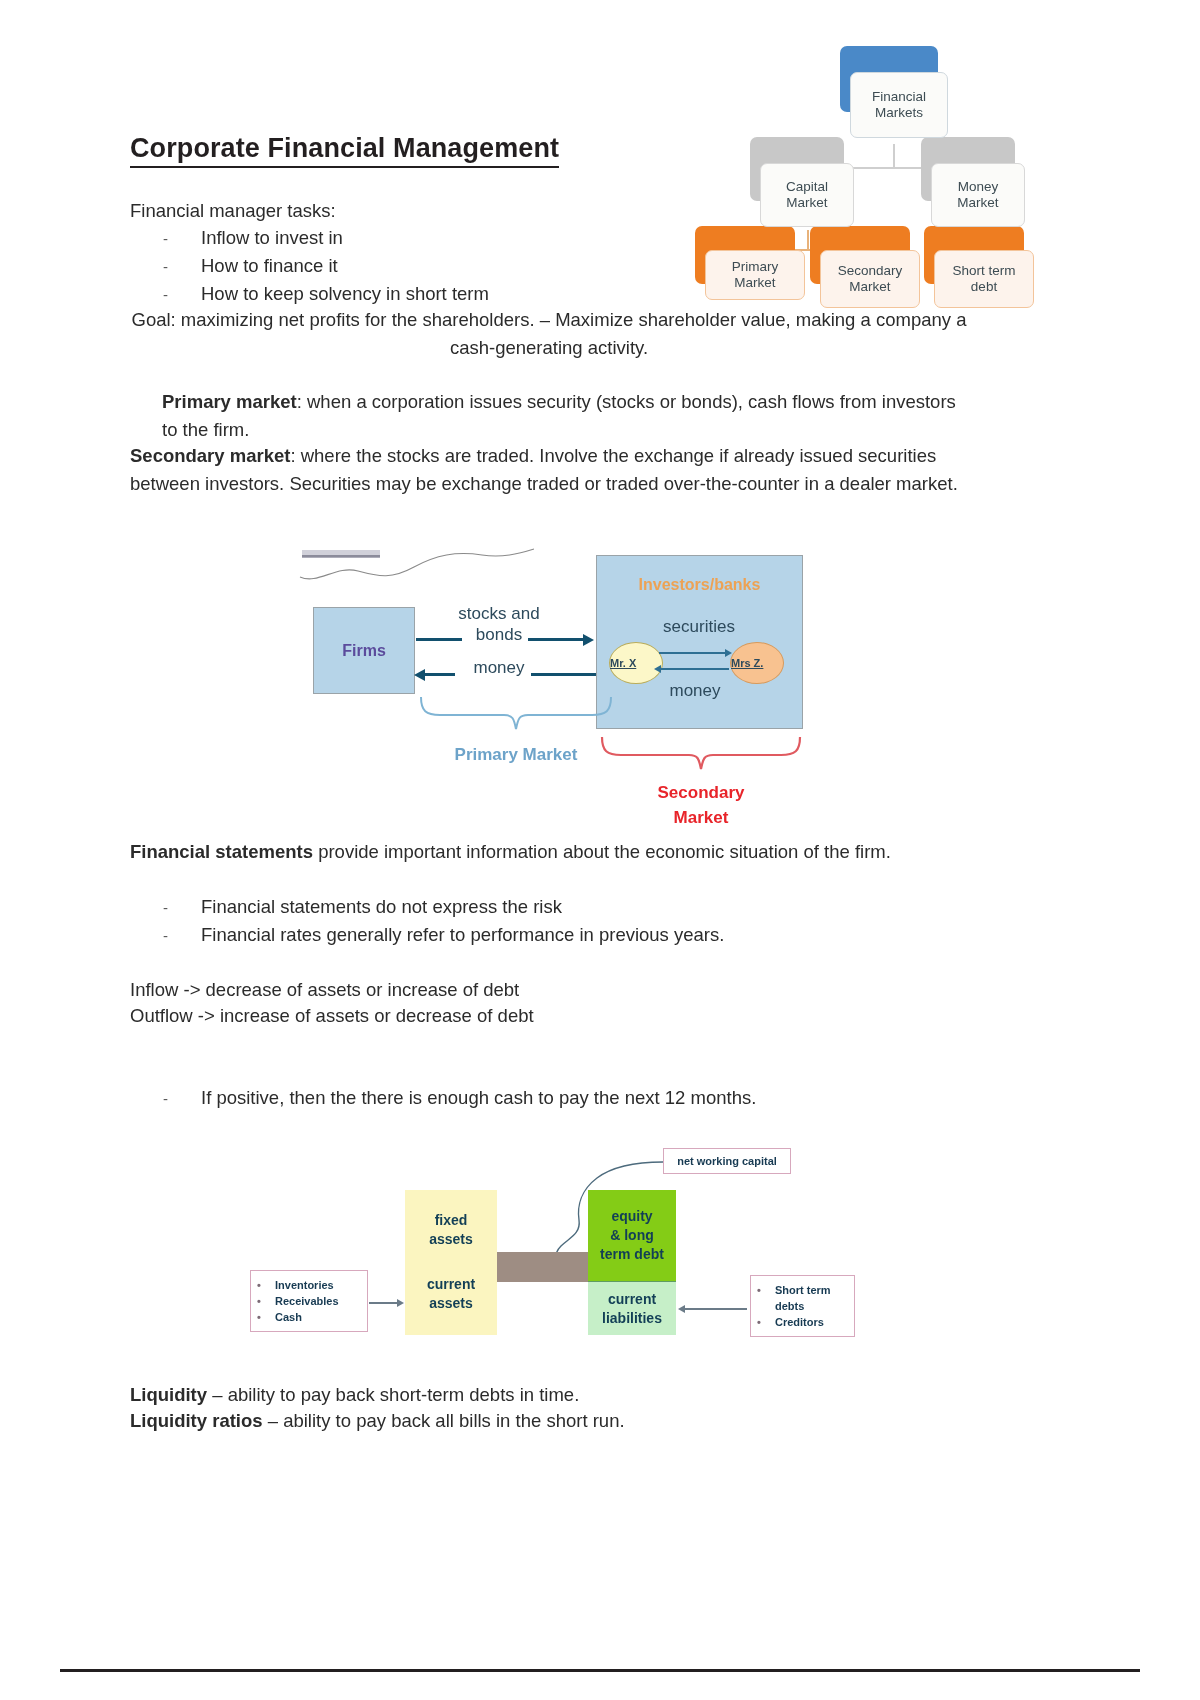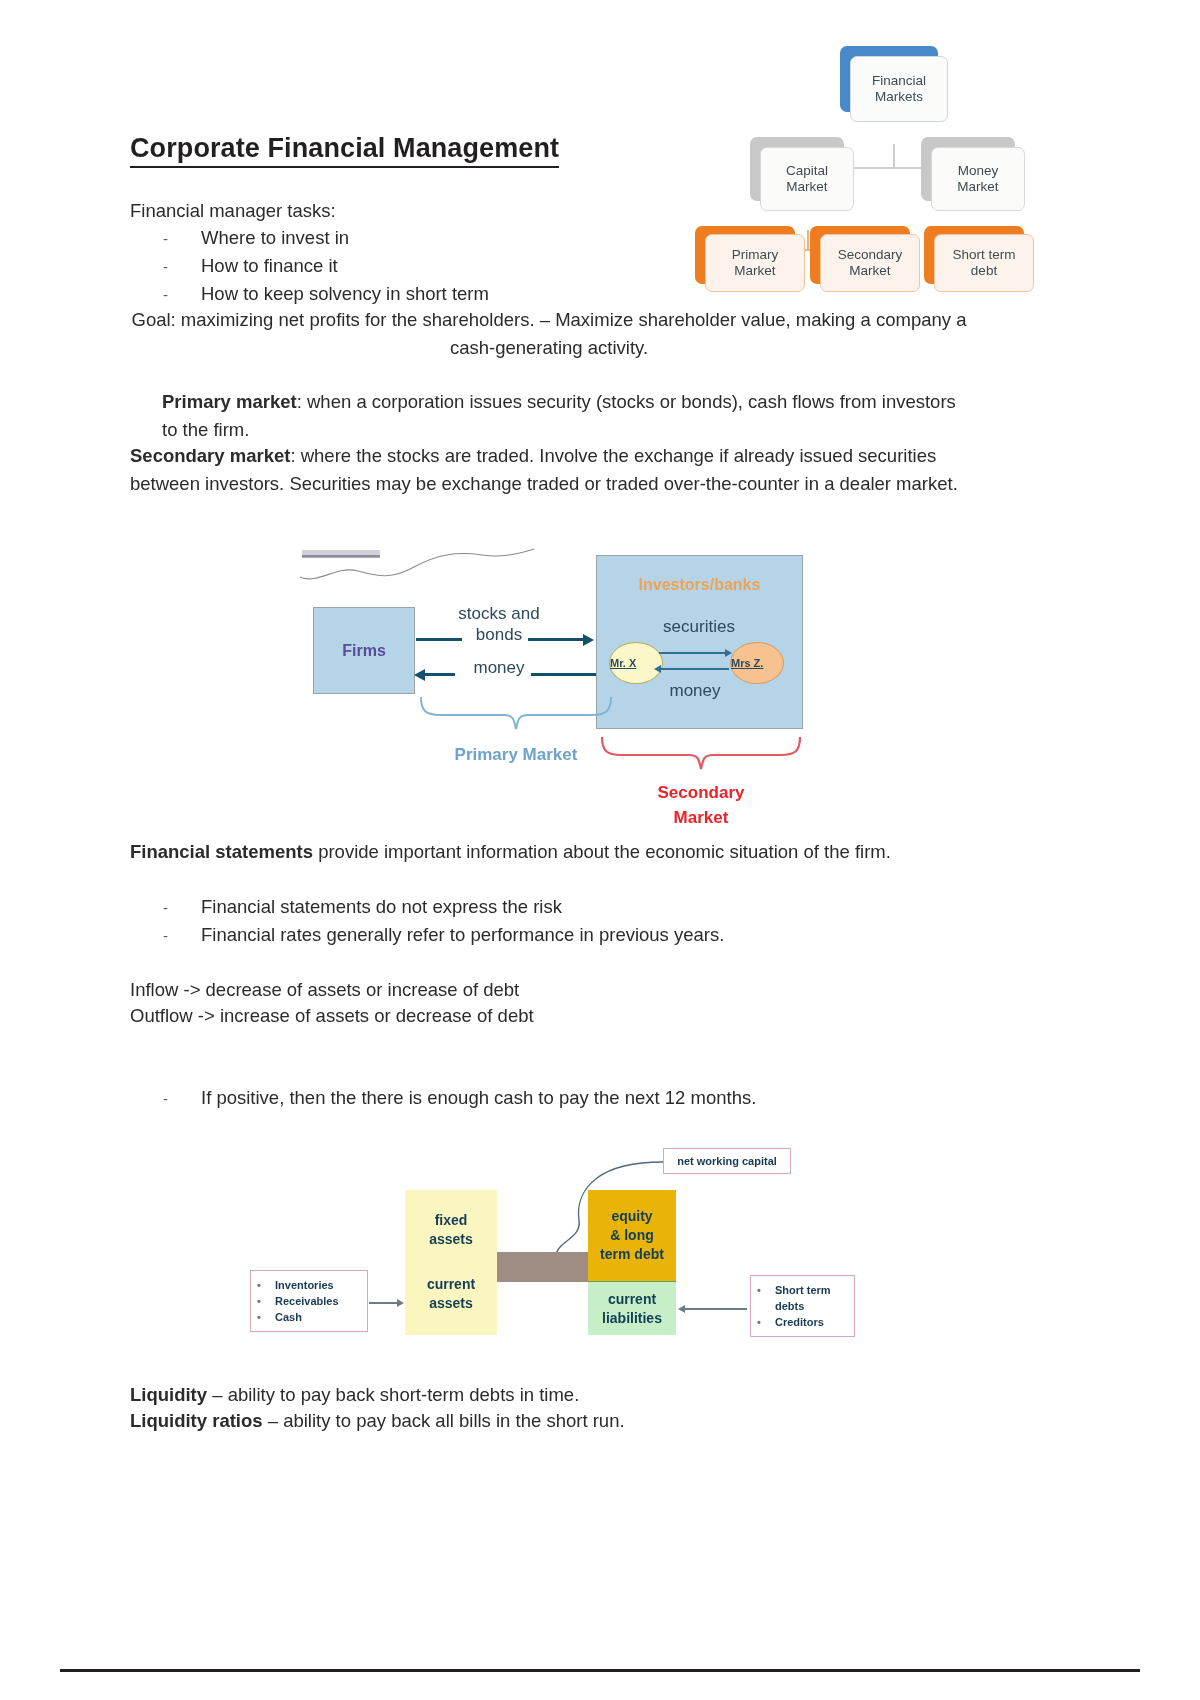--- a/index.html
+++ b/index.html
@@ -76,20 +76,21 @@
     border-radius: 7px;
     background: #fbfbf9;
     display: flex;
     align-items: center;
     justify-content: center;
     text-align: center;
     font-size: 13.5px;
     line-height: 16px;
     color: #3d4c53;
     z-index: 3;
+    margin-top: 16px;
   }
   .ob-shadow {                  
     position: absolute;
     border-radius: 7px;
     z-index: 1;
   }
   .ob.blue   { border: 1.6px solid #cfd8de; }
   .ob.gray   { border: 1.6px solid #d8d8d8; }
   .ob.orange { border: 1.4px solid #f3c49a; background:#fdf3ec; }
 
@@ -189,21 +190,21 @@
     display: flex; flex-direction: column;
     align-items: center; justify-content: center;
     font-size: 14px; font-weight: bold;
     color: #123f56; line-height: 19px; text-align: center;
   }
   #fixed-assets    { left: 160px; top: 50px; width: 92px; height: 80px;
                      background: #fbf5c0; border-bottom: 1.5px solid #9aa36a; }
   #current-assets  { left: 160px; top: 112px; width: 92px; height: 83px;
                      background: #fbf5c0; }
   #equity-block    { left: 343px; top: 50px; width: 88px; height: 92px;
-                     background: #eab308; border-bottom: 1.5px solid #5f9c62; }
+                     background: #84cc16; border-bottom: 1.5px solid #5f9c62; }
   #cur-liab-block  { left: 343px; top: 142px; width: 88px; height: 53px;
                      background: #c6efc8; }
   #gap-bar         { left: 252px; top: 112px; width: 91px; height: 30px;
                      background: #9e8d83; }
 
   .callout {
     position: absolute;
     box-sizing: border-box;
     border: 1.3px solid #d7a8bd;
     background: #fff;
@@ -238,21 +239,21 @@
 
 <div class="page">
 
   <div class="doc-title">Corporate Financial Management</div>
 
   <div class="para" style="top:197px;">Financial manager tasks:</div>
 
   <div class="bullets" style="top:224px;">
     <div class="bl">
       <span class="dash">-</span>
-      <span>Where to invest in</span>
+      <span>Inflow to invest in</span>
     </div>
     <div class="bl">
       <span class="dash">-</span>
       <span>How to finance it</span>
     </div>
     <div class="bl">
       <span class="dash">-</span>
       <span>How to keep solvency in short term</span>
     </div>
   </div>
@@ -330,21 +331,21 @@
 
     <div class="ob-shadow" style="left:231px; top:103px; width:94px; height:64px; background:#c8c8c8;"></div>
     <div class="ob gray" style="left:241px; top:113px; width:94px; height:64px;">
       <div>
         <div>Money</div>
         <div>Market</div>
       </div>
     </div>
 
     <div class="ob-shadow" style="left:5px; top:192px; width:100px; height:58px; background:#ee7d21;"></div>
-    <div class="ob orange" style="left:15px; top:200px; width:100px; height:58px;text-align:center;">
+    <div class="ob orange" style="left:15px; top:200px; width:100px; height:50px;text-align:center;">
       <div>
         <div>Primary</div>
         <div>Market</div>
       </div>
     </div>
 
     <div class="ob-shadow" style="left:120px; top:192px; width:100px; height:58px; background:#ee7d21;"></div>
     <div class="ob orange" style="left:130px; top:200px; width:100px; height:58px;">
       <div>
         <div>Secondary</div>

